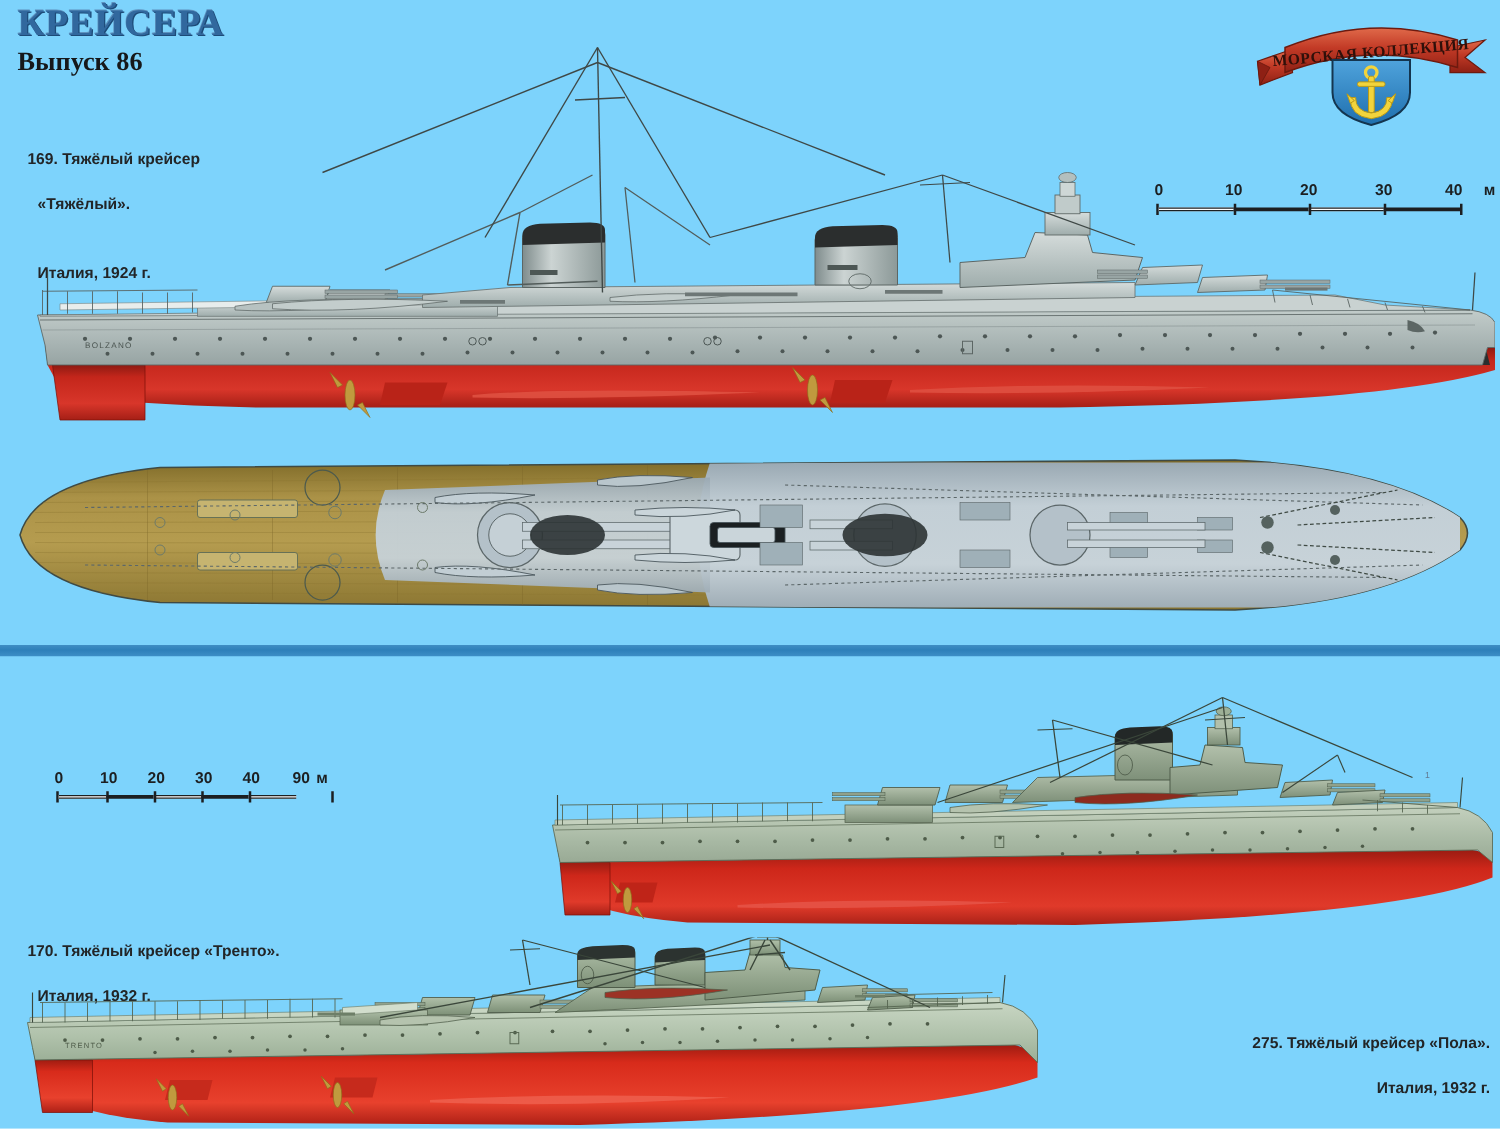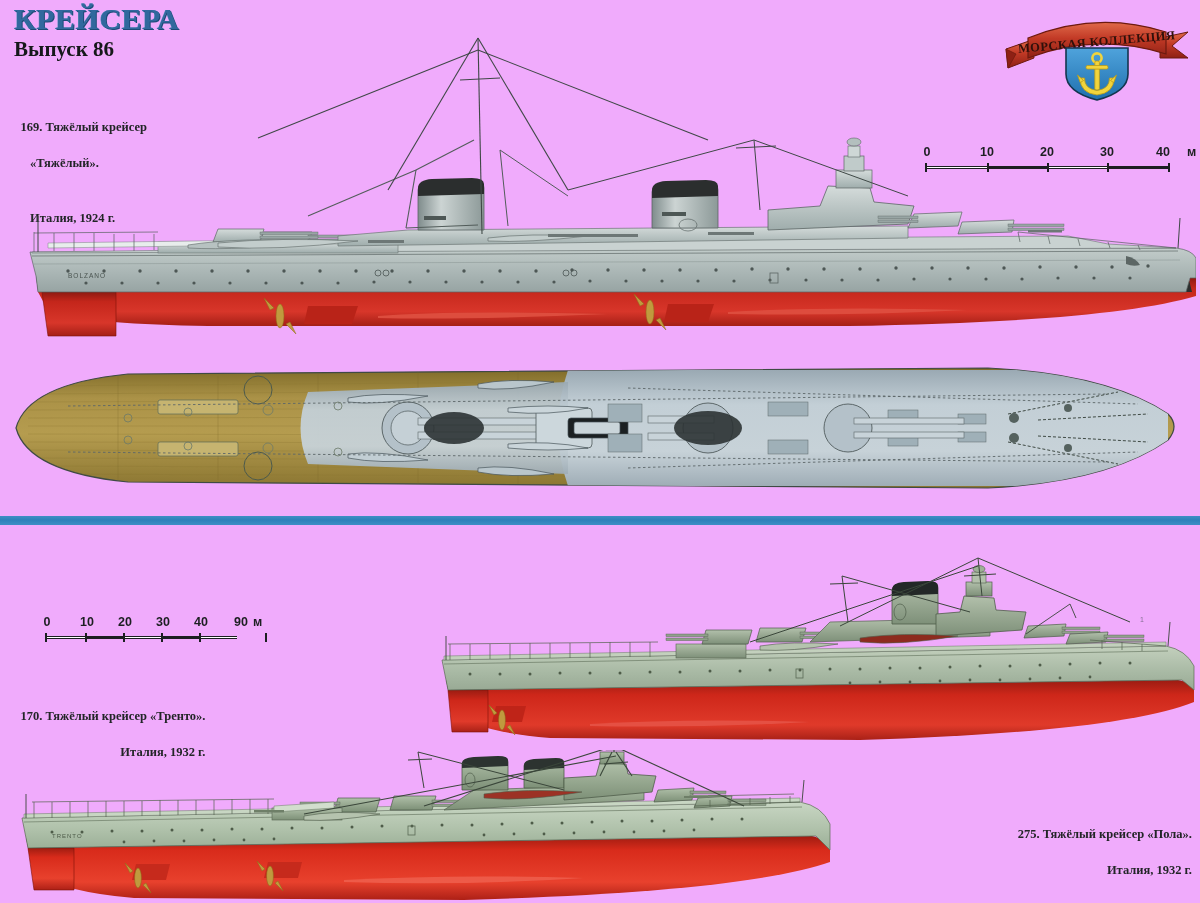--- a/index.html
+++ b/index.html
@@ -7,21 +7,21 @@
     margin: 0; padding: 0;
     background: #ffffff;
   }
   body {
     width: 1200px; height: 903px;
     position: relative;
     overflow: hidden;
     font-family: "Liberation Sans", sans-serif;
     -webkit-font-smoothing: antialiased;
   }
-  .page { position: absolute; inset: 0; background:#f0abfc; }
+  .page { position: absolute; inset: 0; background:#7dd3fc; }
 
   
   .masthead { position:absolute; left:14px; top:4px; }
   .mast-title {
     font-family: "Liberation Serif", serif;
     font-weight: bold;
     font-size: 30px;
     letter-spacing: 0.5px;
     color: #31689e;
     text-shadow: 1px 1px 0 #1d4b78, -0.5px -0.5px 0 #5f93bf;
@@ -35,33 +35,33 @@
     margin-top: 5px;
     line-height: 1;
   }
 
   
   .logo { position:absolute; right:8px; top:2px; width:190px; height:100px; }
 
   
   .caption {
     position: absolute;
-    font-family: Liberation Serif, serif;
+    font-family: Liberation Sans, sans-serif;
     font-weight: bold;
     font-size: 12.5px;
     color: #222527;
     line-height: 1.45;
     white-space: pre;
   }
   .caption .ln2, .caption .ln3 { display:block; padding-left: 22px; }
   .caption.right-align { text-align: right; }
   .caption.right-align .ln2 { padding-left: 0; }
 
   #cap-169 { left: 8px; top: 100px; }
-  #cap-170 { left: 8px; top: 689px; text-align: right; }
+  #cap-170 { left: 8px; top: 734px; }
   #cap-171 { right: 8px; top: 807px; }
 
   
   .scalebar { position: absolute; }
   .scalebar .labels {
     position: relative; height: 15px;
     font-family: "Liberation Sans", sans-serif;
     font-weight: bold; font-size: 12.5px; color:#1c1f21;
   }
   .scalebar .labels span { position:absolute; transform: translateX(-50%); top:0; }

